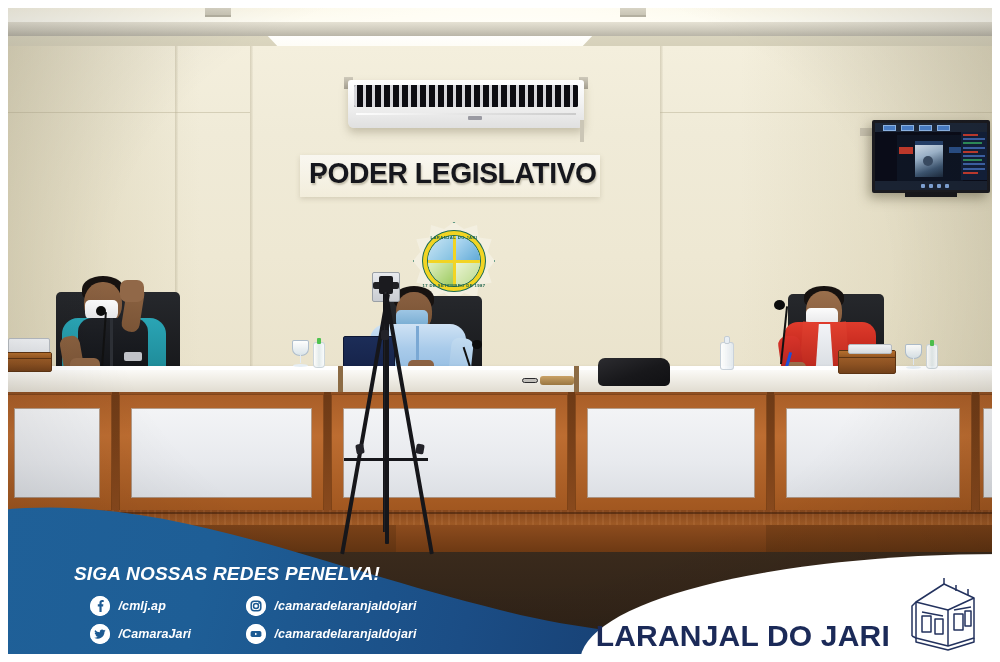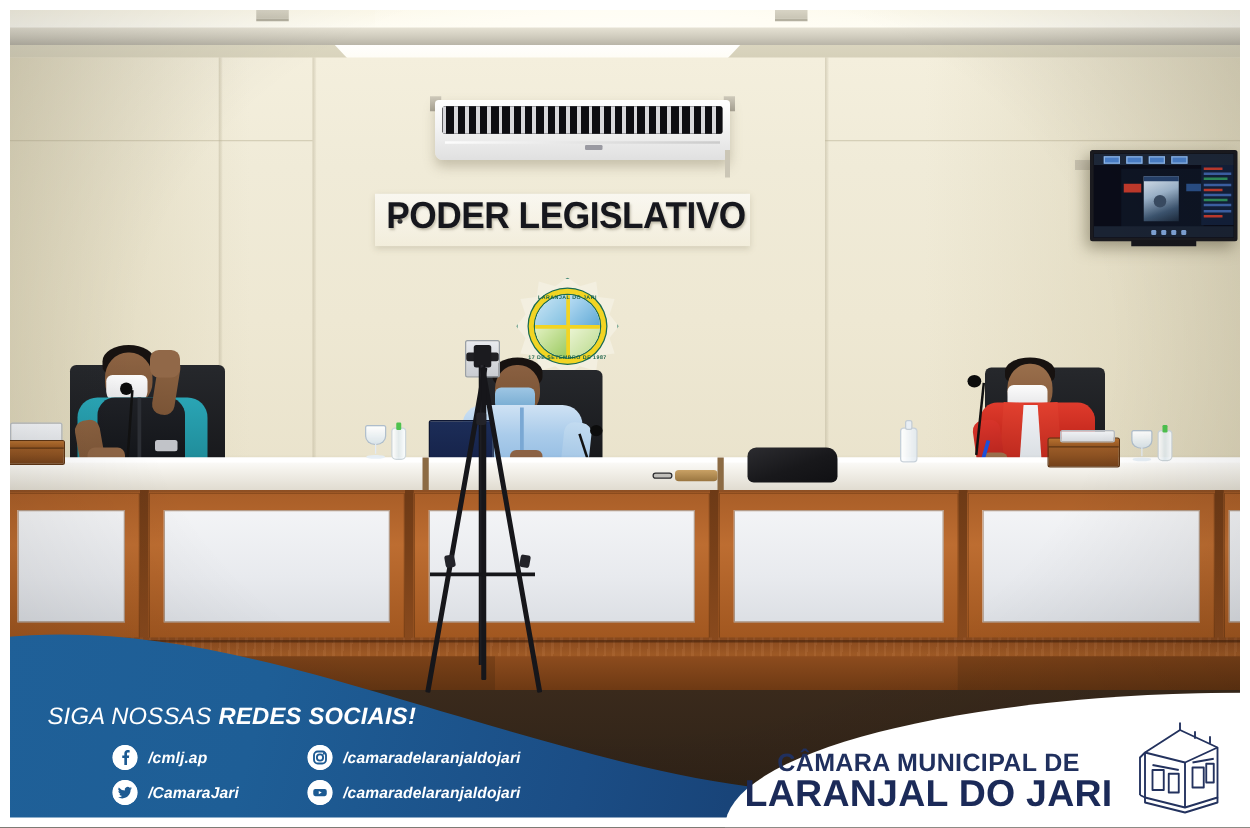--- a/index.html
+++ b/index.html
@@ -469,21 +469,21 @@
 
   
   .social-block{
     position:absolute; left:38px; bottom:18px; width:430px;
   }
   .social-title{
     font-size:19px; color:#fff; font-style:italic;
     letter-spacing:.2px; margin-bottom:11px; white-space:nowrap;
   }
   .social-title b{ font-weight:bold; }
-  .social-title span.light{ font-weight:normal; }
+  .social-title span.light{ font-weight:bold;margin-left:36px; }
   .social-rows{ display:flex; flex-direction:column; gap:8px;align-items:center; }
   .social-row{ display:flex; gap:64px; }
   .social-item{ display:flex; align-items:center; gap:9px; }
   .sicon{
     width:20px; height:20px; border-radius:50%;
     background:#fff; flex:0 0 20px;
     display:flex; align-items:center; justify-content:center;
     position:relative;
   }
   .sicon svg{ display:block; }
@@ -754,21 +754,21 @@
 
   <div class="vignette"></div>
 
   <div class="footer-wave">
     <div class="footer-blue"></div>
     <div class="footer-white2"></div>
   </div>
 
   <div class="social-block">
     <div class="social-title">
-      <span class="light">SIGA NOSSAS </span><b>REDES SOCIAIS!</b>
+      <span class="light">SIGA NOSSAS </span><b>REDES PENELVA!</b>
     </div>
     <div class="social-rows">
 
       <div class="social-row">
         <div class="social-item col-a">
           <span class="sicon">
             <svg width="20" height="20" viewBox="0 0 20 20">
               <circle cx="10" cy="10" r="10" fill="#ffffff"></circle>
               <path d="M11.6 10.4h1.5l.25-2.1h-1.75V7.05c0-.6.17-1.0 1.03-1.0h1.1V4.16c-.19-.03-.84-.08-1.6-.08-1.59 0-2.67.97-2.67 2.75V8.3H7.8v2.1h1.66V16h2.14z" fill="#1d5a92"></path>
             </svg>
@@ -808,21 +808,20 @@
           </span>
           <span class="shandle">/camaradelaranjaldojari</span>
         </div>
       </div>
 
     </div>
   </div>
 
   <div class="brand">
     <div class="brand-text">
-      <div class="brand-l1">CÂMARA MUNICIPAL DE</div>
       <div class="brand-l2">LARANJAL DO JARI</div>
     </div>
     <div class="brand-logo">
       <svg width="78" height="76" viewBox="0 0 78 76" fill="none" stroke="#23325e" stroke-width="1.5" stroke-linejoin="round">
         <path d="M12 26 L40 8 L70 22 L70 62 L44 70 L12 62 Z"></path>
         <path d="M12 26 L44 34 L70 22"></path>
         <path d="M44 34 L44 70"></path>
         <path d="M8 60 L12 62 M8 60 L8 30 L12 26"></path>
         <rect x="18" y="40" width="9" height="16"></rect>
         <rect x="31" y="43" width="8" height="15"></rect>

